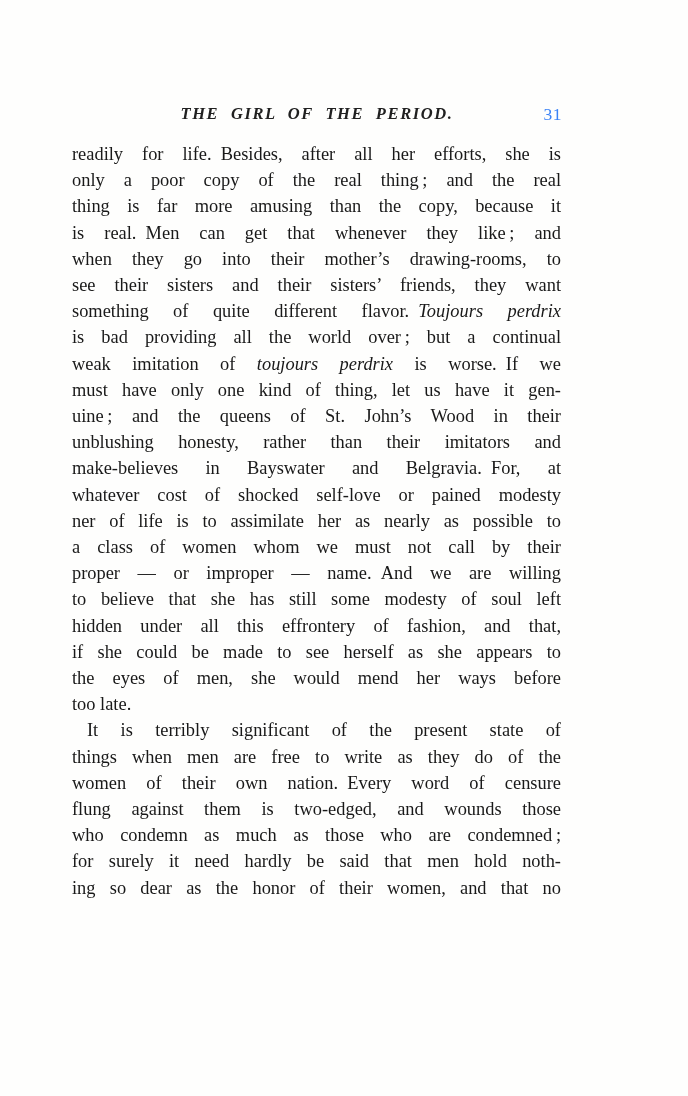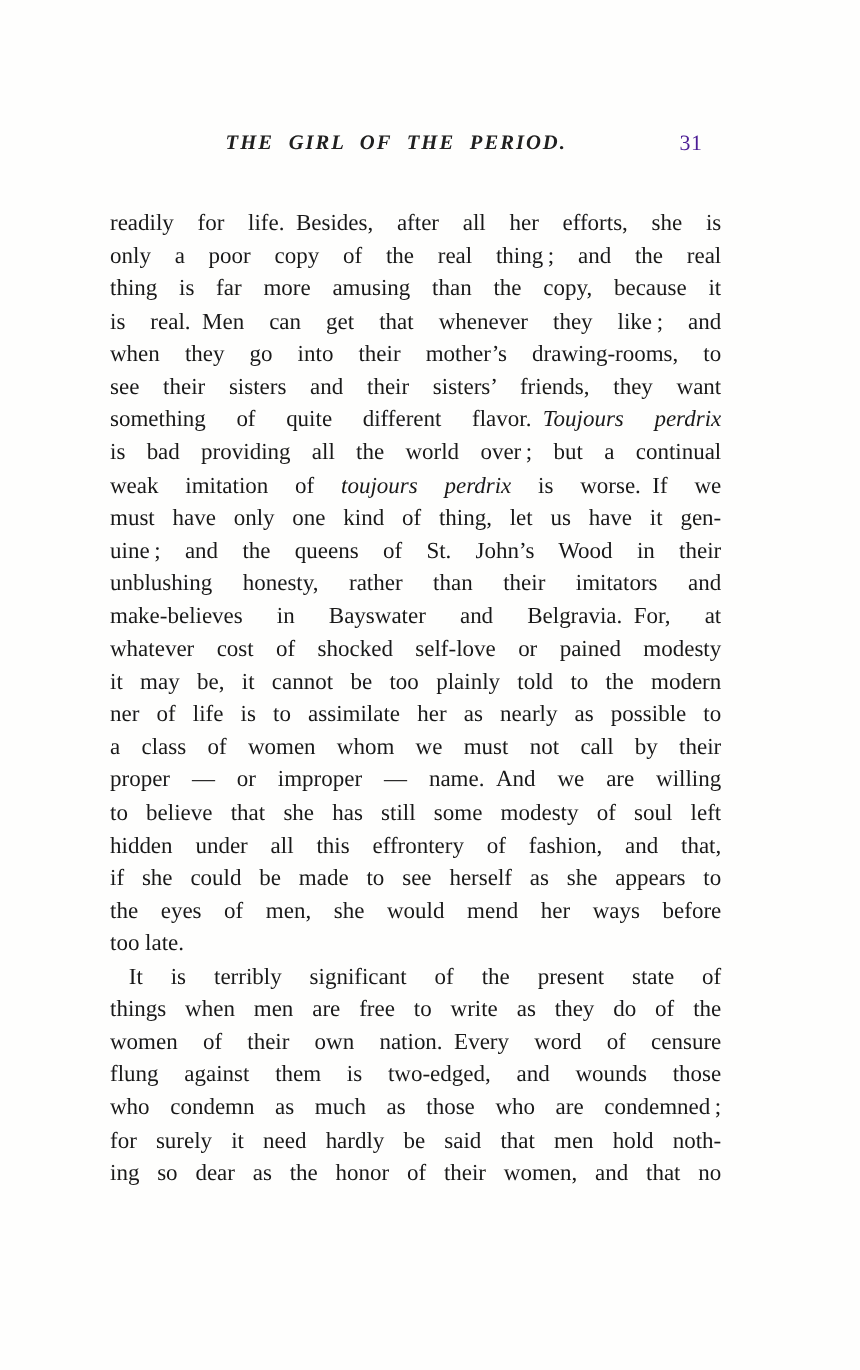--- a/index.html
+++ b/index.html
@@ -36,28 +36,27 @@
     word-spacing: 6px;
     white-space: nowrap;
     color: #202020;
   }
   .running-head .pagenum {
     position: absolute;
     right: 0;
     top: 0;
     font-size: 17.5px;
     letter-spacing: 0.5px;
-    color: #4c1d95;
+    color: #3b82f6;
   }
   .page-body {
     position: absolute;
-    left: 88px;
+    left: 72px;
     top: 141px;
     width: 489px;
-    margin-top: 24px;
   }
   .paragraph { margin: 0; }
   .line {
     font-size: 18.4px;
     line-height: 26.2px;
     text-align: justify;
     text-align-last: justify;
     white-space: normal;
     color: #191919;
   }
@@ -82,21 +81,20 @@
         <div class="line"><span>when they go into their mother’s drawing-rooms, to</span></div>
         <div class="line"><span>see their sisters and their sisters’ friends, they want</span></div>
         <div class="line"><span>something of quite different flavor. </span><i>Toujours perdrix</i></div>
         <div class="line"><span>is bad providing all the world over ; but a continual</span></div>
         <div class="line"><span>weak imitation of </span><i>toujours perdrix</i><span> is worse. If we</span></div>
         <div class="line"><span>must have only one kind of thing, let us have it gen-</span></div>
         <div class="line"><span>uine ; and the queens of St. John’s Wood in their</span></div>
         <div class="line"><span>unblushing honesty, rather than their imitators and</span></div>
         <div class="line"><span>make-believes in Bayswater and Belgravia. For, at</span></div>
         <div class="line"><span>whatever cost of shocked self-love or pained modesty</span></div>
-        <div class="line"><span>it may be, it cannot be too plainly told to the modern</span></div>
         <div class="line"><span>ner of life is to assimilate her as nearly as possible to</span></div>
         <div class="line"><span>a class of women whom we must not call by their</span></div>
         <div class="line"><span>proper — or improper — name. And we are willing</span></div>
         <div class="line"><span>to believe that she has still some modesty of soul left</span></div>
         <div class="line"><span>hidden under all this effrontery of fashion, and that,</span></div>
         <div class="line"><span>if she could be made to see herself as she appears to</span></div>
         <div class="line"><span>the eyes of men, she would mend her ways before</span></div>
         <div class="line no-justify"><span>too late.</span></div>
       </div>
       <div class="paragraph">

